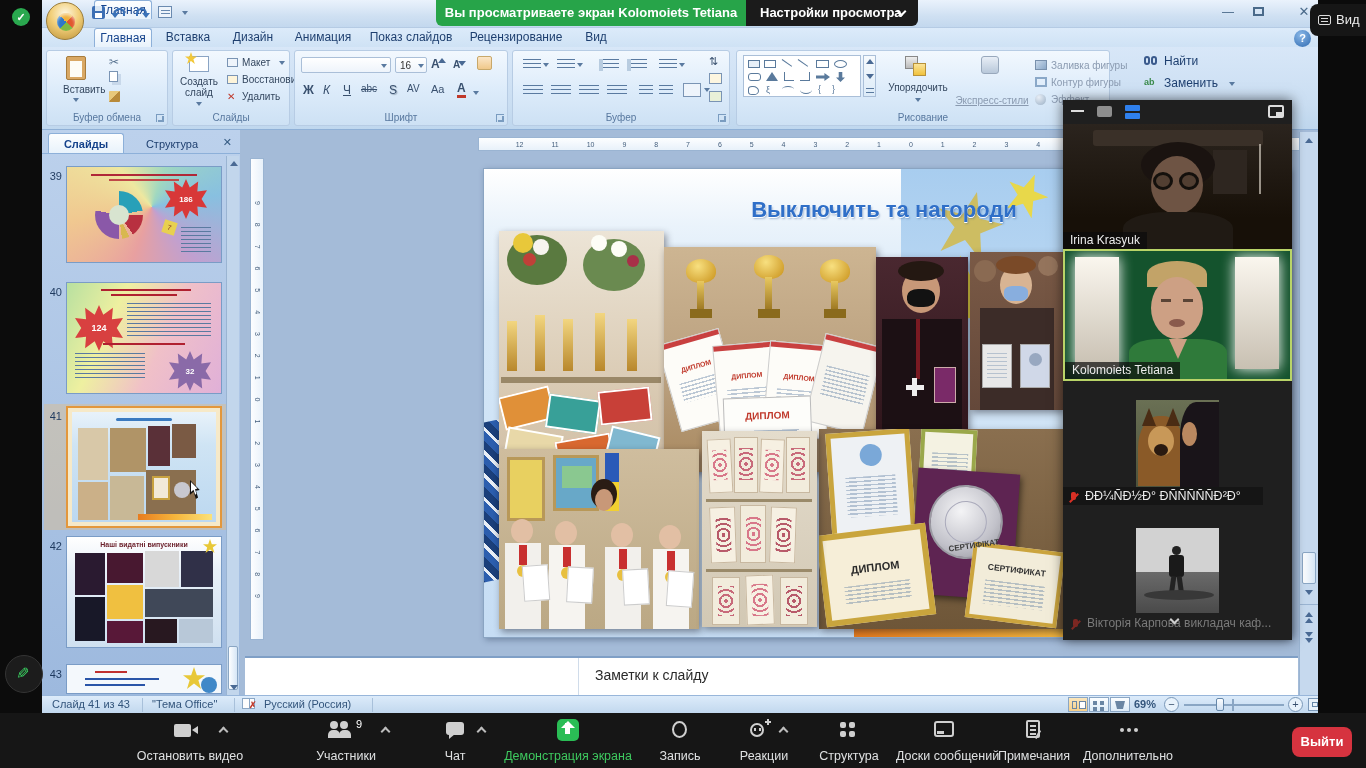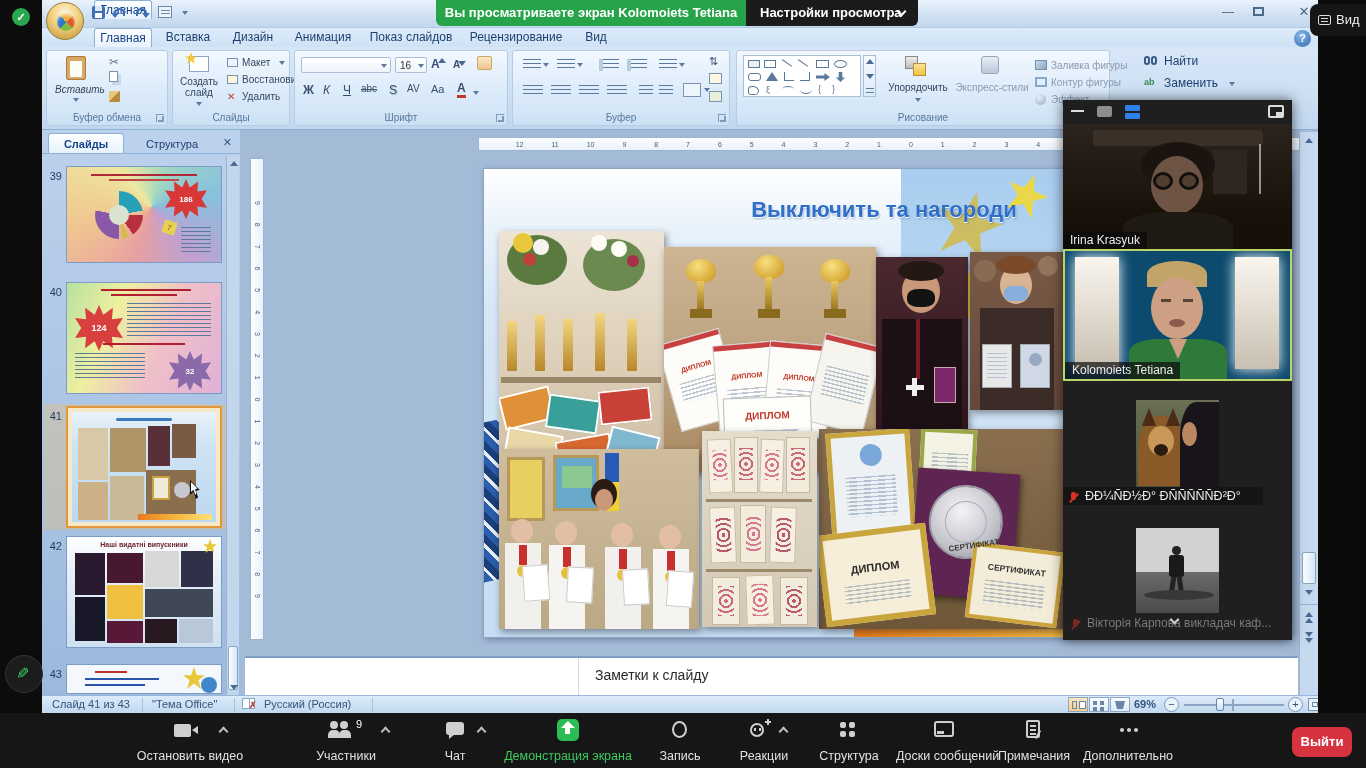--- a/index.html
+++ b/index.html
@@ -110,21 +110,21 @@
   <div class="a rtab" style="left:576px;width:40px;top:28px;">Вид</div>
   <div class="a rtab active" style="left:94px;width:58px;top:28px;">Главная</div>
 
   <div class="a ribbon"></div>
 
   <div class="a rgroup" style="left:46px;width:122px;">
     <i style="left:8px;top:3px;width:42px;height:56px;text-align:center;">
       <i style="left:11px;top:2px;width:20px;height:24px;background:#d9a864;border:1px solid #a87c3c;border-radius:2px;">
           <i style="left:3px;top:4px;width:12px;height:16px;background:#fdfdf6;"></i>
         </i>
-      <i class="rbtnlbl" style="left:0;top:30px;width:100%;font-style:italic;">Вставить</i>
+      <i class="rbtnlbl" style="left:8px;top:30px;width:100%;">Вставить</i>
       <i class="carot" style="left:18px;top:44px;"></i>
     </i>
     <i style="left:62px;top:4px;font-size:12px;color:#55708e;">✂</i>
     <i style="left:62px;top:20px;width:9px;height:11px;border:1px solid #7a94b4;background:#fff;box-shadow:3px 3px 0 #c8d8ea;"></i>
     <i style="left:62px;top:40px;width:11px;height:11px;background:linear-gradient(135deg,#e8c87a 50%,#b88a3a 50%);border-radius:1px;"></i>
     <i class="glabel">Буфер обмена</i>
     <i class="launcher" style="right:3px;bottom:3px;"></i>
   </div>
 
   <div class="a rgroup" style="left:172px;width:118px;">
@@ -222,21 +222,21 @@
         <i style="left:2px;top:32px;width:8px;height:6px;" class="bars"></i>
     </i>
     <i style="left:148px;top:3px;width:66px;height:58px;text-align:center;">
       <i style="left:20px;top:2px;width:13px;height:13px;background:linear-gradient(#eee,#bbb);border:1px solid #888;"></i>
       <i style="left:28px;top:9px;width:13px;height:13px;background:linear-gradient(#fbe49a,#f0c23c);border:1px solid #b8923a;"></i>
       <i class="rbtnlbl" style="left:0;top:28px;width:100%;">Упорядочить</i>
       <i class="carot" style="left:30px;top:44px;"></i>
     </i>
     <i style="left:216px;top:3px;width:78px;height:58px;text-align:center;color:#8a9ab0;">
       <i style="left:28px;top:2px;width:18px;height:18px;background:linear-gradient(#e8eef6,#b8c8da);border:1px solid #98a8bc;border-radius:3px;"></i>
-      <i class="rbtnlbl" style="left:0;top:28px;width:100%;color:#8a9ab0;">Экспресс-стили</i>
+      <i class="rbtnlbl" style="left:0;top:41px;width:100%;color:#8a9ab0;text-decoration:underline;">Экспресс-стили</i>
     </i>
     <i style="left:298px;top:8px;white-space:nowrap;">
         <i style="left:0;top:1px;width:12px;height:10px;background:linear-gradient(135deg,#c8d8ea,#8aa8c8);border:1px solid #7890ac;"></i>
         <i class="rbtnlbl" style="left:16px;top:1px;color:#8a9ab0;white-space:nowrap;">Заливка фигуры</i>
       </i>
     <i style="left:298px;top:25px;white-space:nowrap;">
         <i style="left:0;top:1px;width:12px;height:10px;border:2px solid #8aa8c8;"></i>
         <i class="rbtnlbl" style="left:16px;top:1px;color:#8a9ab0;white-space:nowrap;">Контур фигуры</i>
       </i>
     <i style="left:298px;top:42px;white-space:nowrap;">
@@ -626,21 +626,21 @@
       <i style="left:150px;top:26px;width:34px;height:44px;background:#2e2620;"></i>
       <i style="left:196px;top:20px;width:2px;height:50px;background:#cfc8bc;opacity:.7;"></i>
       <i style="left:78px;top:18px;width:74px;height:46px;border-radius:50%;background:#1a1310;"></i>
       <i style="left:88px;top:32px;width:52px;height:58px;border-radius:50%;background:#6e5444;"></i>
       <i style="left:90px;top:48px;width:20px;height:18px;border:3px solid #14100c;border-radius:50%;background:rgba(40,32,26,.4);"></i>
       <i style="left:116px;top:48px;width:20px;height:18px;border:3px solid #14100c;border-radius:50%;background:rgba(40,32,26,.4);"></i>
       <i style="left:60px;top:88px;width:110px;height:40px;background:#201a14;border-radius:40% 40% 0 0;"></i>
       <i class="vname" style="left:0;bottom:0;">Irina  Krasyuk</i>
     </i>
 
-    <i style="left:0;top:149px;width:229px;height:132px;background:#0c4a6e;border:2px solid #b9d468;overflow:hidden;">
+    <i style="left:0;top:149px;width:229px;height:132px;background:#14532d;border:2px solid #b9d468;overflow:hidden;">
       <i style="left:10px;top:6px;width:44px;height:112px;background:linear-gradient(#faf6ee,#c8c0b2);box-shadow:0 0 14px #fff;"></i>
       <i style="left:170px;top:6px;width:44px;height:112px;background:linear-gradient(#faf6ee,#c8c0b2);box-shadow:0 0 14px #fff;"></i>
       <i style="left:82px;top:10px;width:60px;height:26px;border-radius:50% 50% 0 0;background:#c2a368;"></i>
       <i style="left:86px;top:26px;width:52px;height:62px;border-radius:50%;background:#cda084;"></i>
       <i style="left:96px;top:48px;width:10px;height:3px;background:#5a4436;box-shadow:22px 0 #5a4436;"></i>
       <i style="left:104px;top:68px;width:16px;height:8px;border-radius:50%;background:#8a5a4c;"></i>
       <i style="left:64px;top:88px;width:98px;height:44px;background:#2f7a3a;border-radius:30% 30% 0 0;"></i>
       <i style="left:104px;top:88px;width:18px;height:20px;background:#cda084;clip-path:polygon(0 0,100% 0,50% 100%);"></i>
       <i class="vname" style="left:0;bottom:0;">Kolomoiets Tetiana</i>
     </i>

